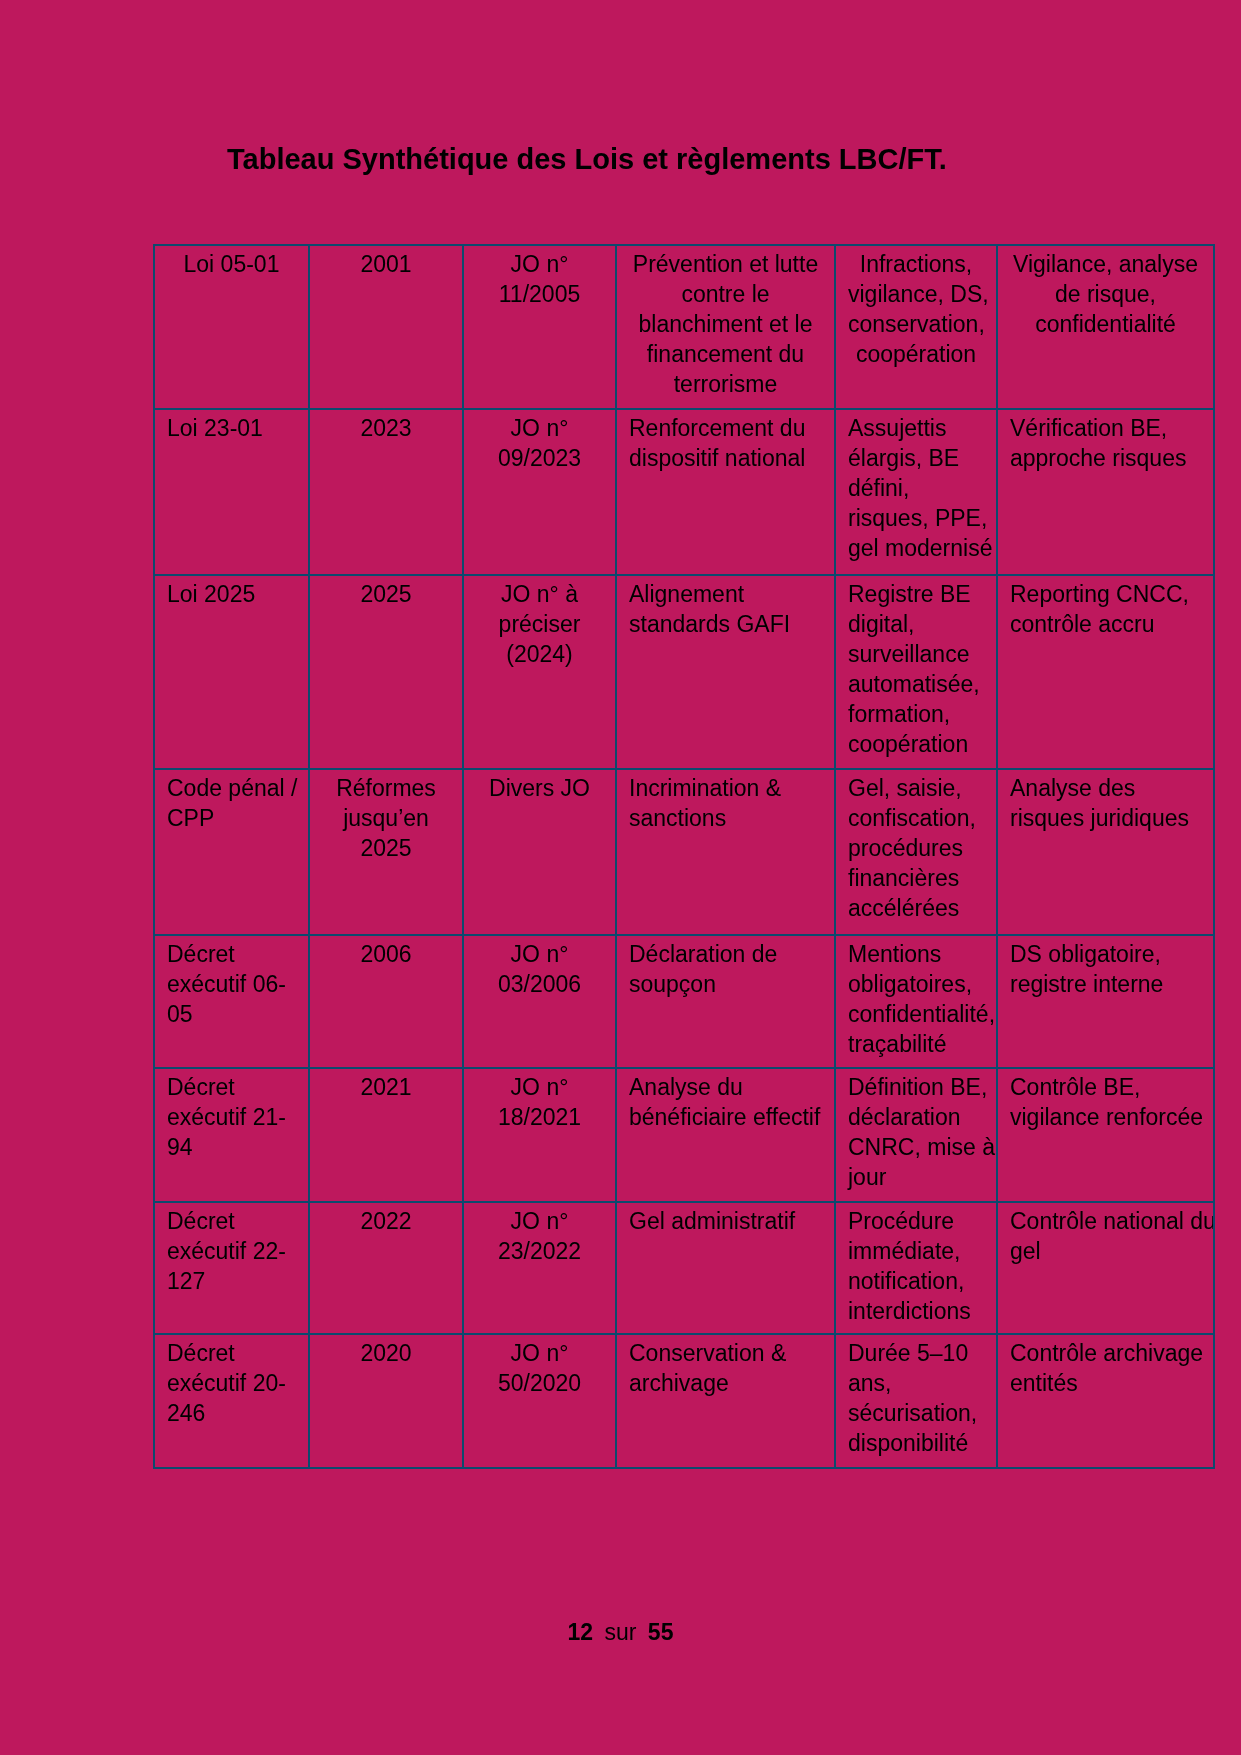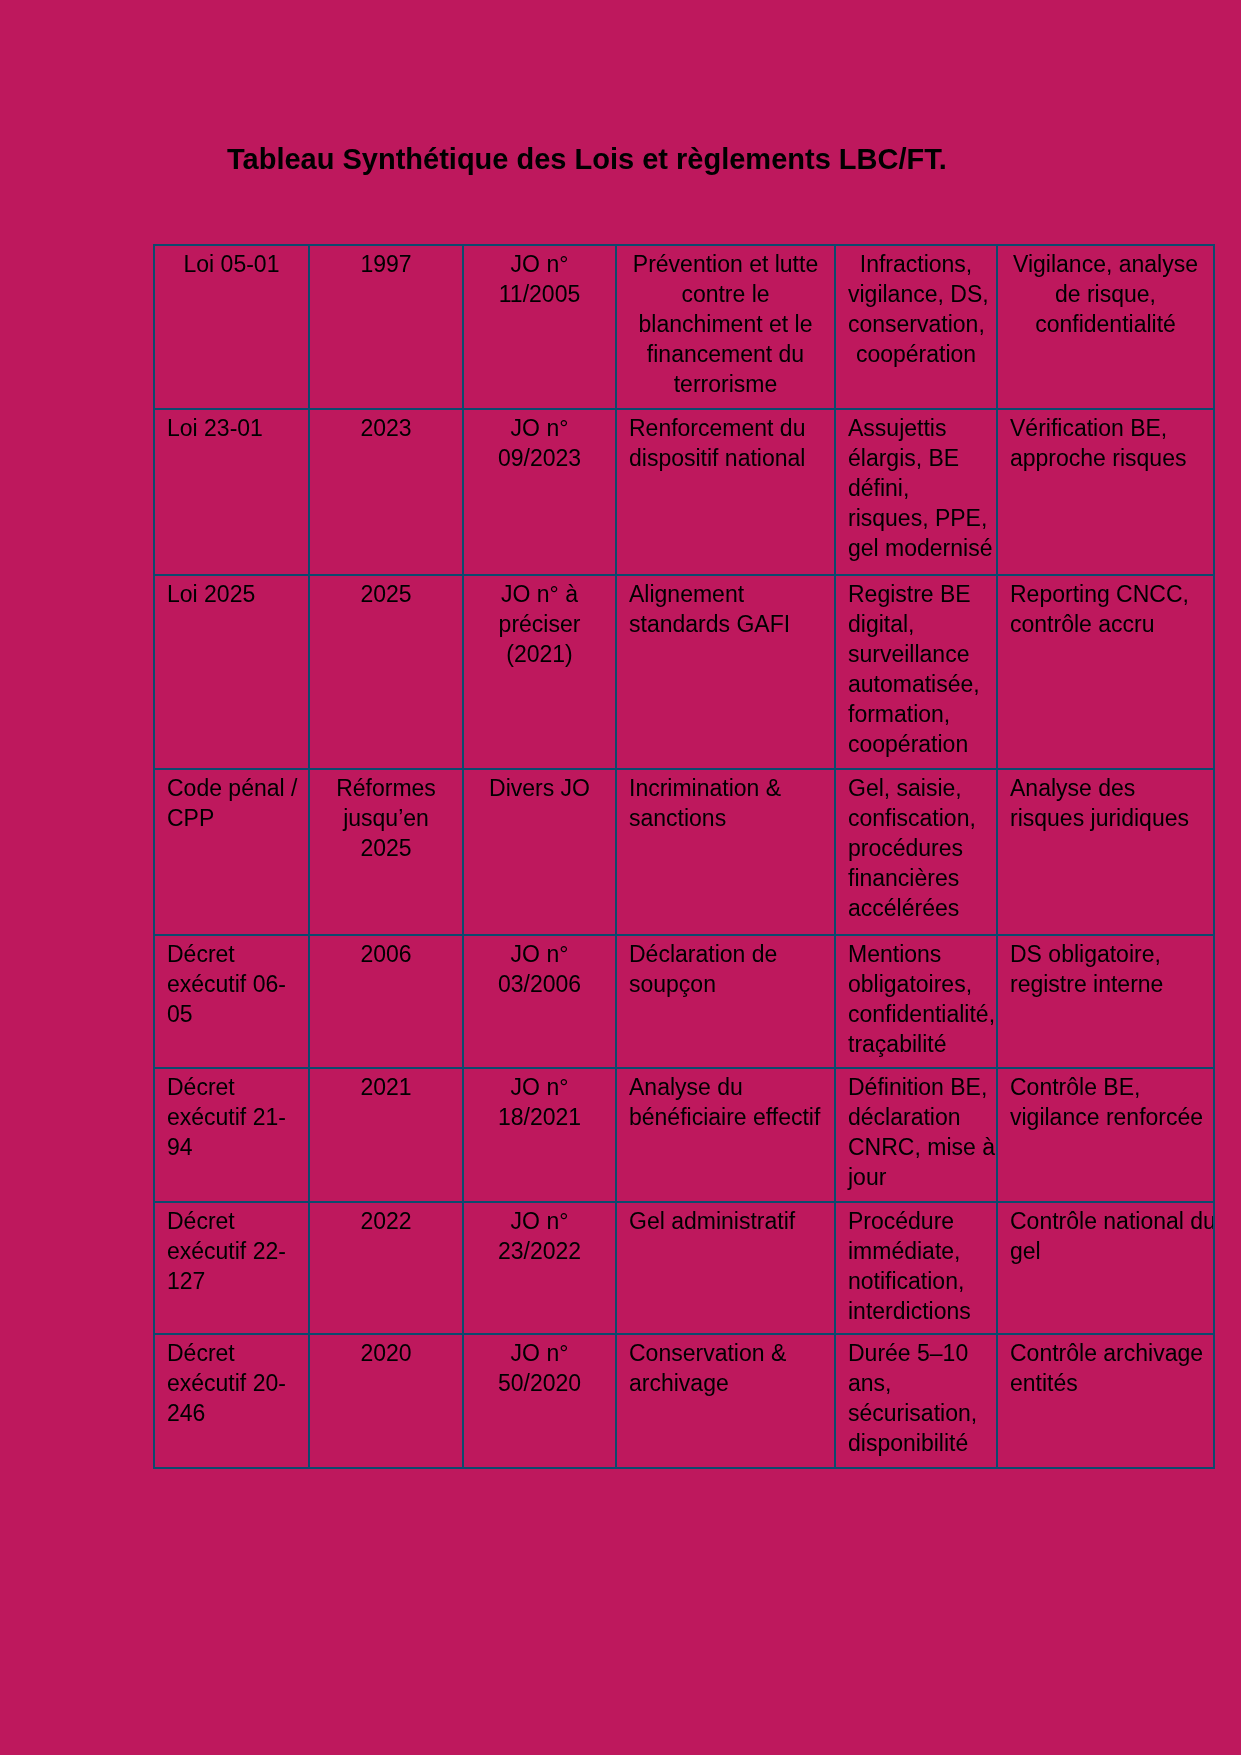--- a/index.html
+++ b/index.html
@@ -78,21 +78,21 @@
       <col style="width:155px">
       <col style="width:154px">
       <col style="width:153px">
       <col style="width:219px">
       <col style="width:162px">
       <col style="width:217px">
     </colgroup>
     <tbody>
         <tr>
           <td class="c">Loi 05-01</td>
-          <td class="c">1997</td>
+          <td class="c">2001</td>
           <td class="c">JO n°
 11/2005</td>
           <td class="c">Prévention et lutte
 contre le
 blanchiment et le
 financement du
 terrorisme</td>
           <td class="c">Infractions,
 vigilance, DS,
 conservation,
@@ -114,21 +114,21 @@
 risques, PPE,
 gel modernisé</td>
           <td>Vérification BE,
 approche risques</td>
         </tr>
         <tr>
           <td>Loi 2025</td>
           <td class="c">2025</td>
           <td class="c">JO n° à
 préciser
-(2021)</td>
+(2024)</td>
           <td>Alignement
 standards GAFI</td>
           <td>Registre BE
 digital,
 surveillance
 automatisée,
 formation,
 coopération</td>
           <td>Reporting CNCC,
 contrôle accru</td>
@@ -209,14 +209,19 @@
           <td>Durée 5–10
 ans,
 sécurisation,
 disponibilité</td>
           <td>Contrôle archivage
 entités</td>
         </tr>
       </tbody>
   </table>
 
+  <div class="page-footer">
+    <span class="num">12</span>
+    <span class="sep">sur</span>
+    <span class="num">55</span>
+  </div>
 
 </div>
 
 </body></html>

